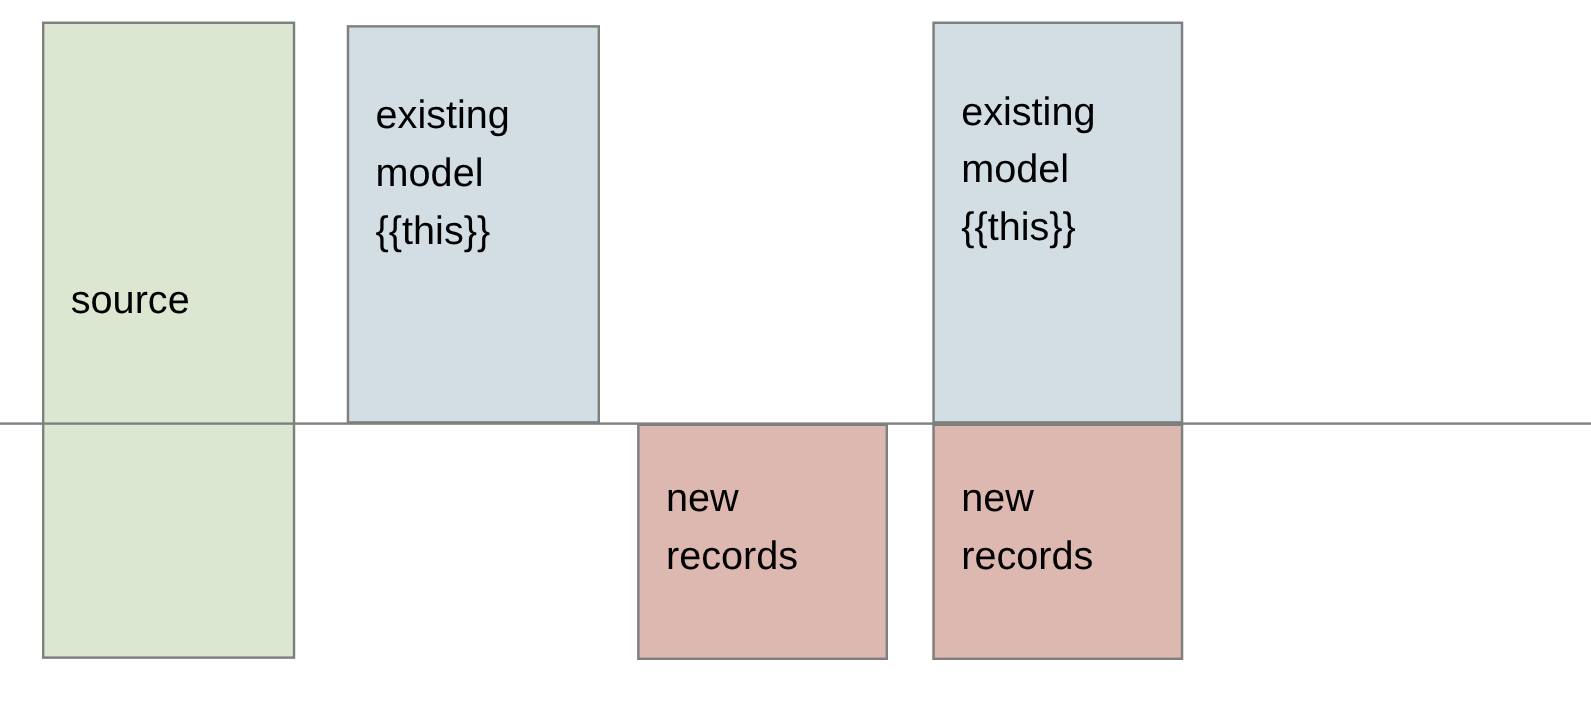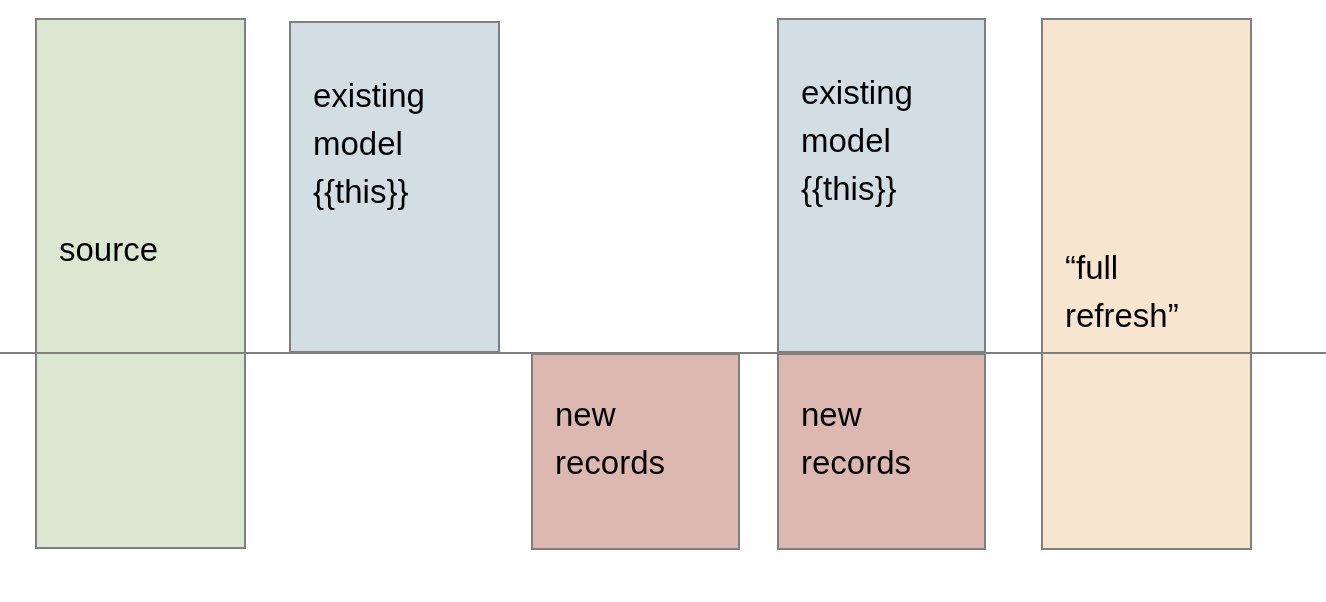--- a/index.html
+++ b/index.html
@@ -75,20 +75,16 @@
     <span class="label upper">existing
 model
 {{this}}</span>
   </div>
 
   <div class="box" id="box-new-records-2" style="left: 777px; top: 353px; width: 209px; height: 197px; background: rgb(221, 184, 177); border-color: rgb(127, 127, 127);">
     <span class="label lower">new
 records</span>
   </div>
 
-  <div class="box" id="box-full-refresh" style="left: 1041px; top: 18px; width: 211px; height: 532px; background: rgb(248, 229, 208); border-color: rgb(127, 127, 127);">
-    <span class="label" id="full-refresh-label" style="top: 224px;">“full
-refresh”</span>
-  </div>
 
   <div class="baseline" id="divider" style="top: 352px; border-top-color: rgb(127, 127, 127);"></div>
 
 </div>
 
 </body></html>

